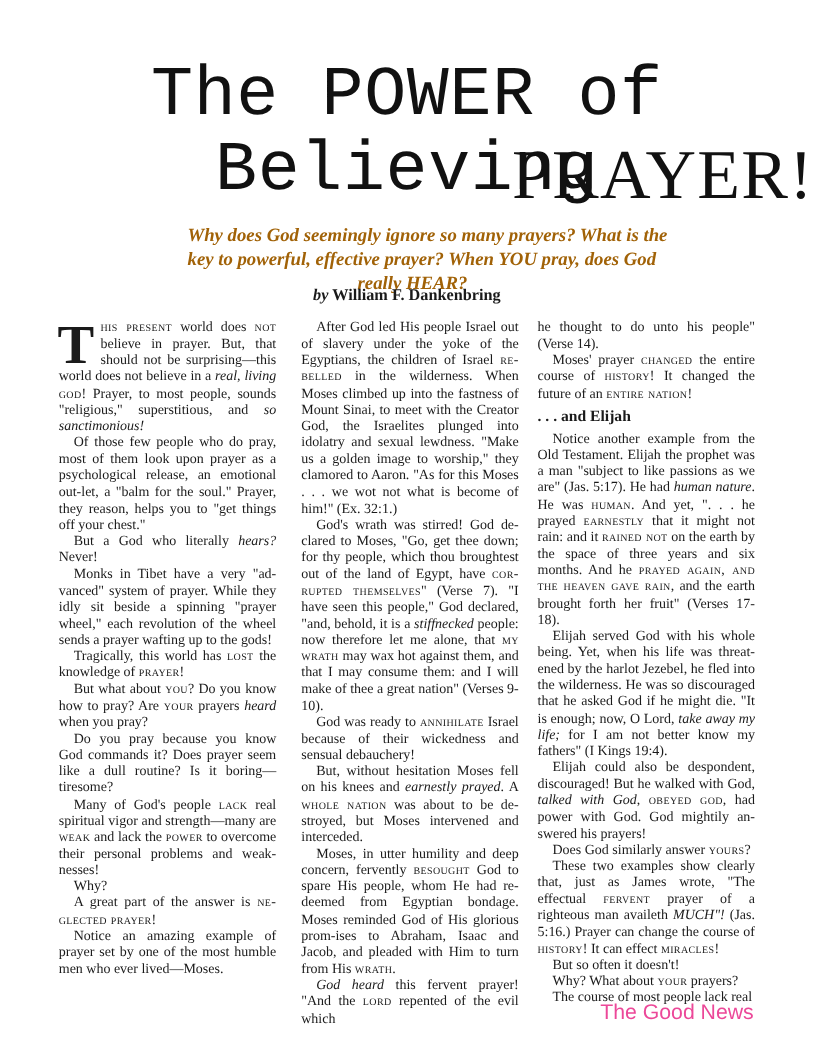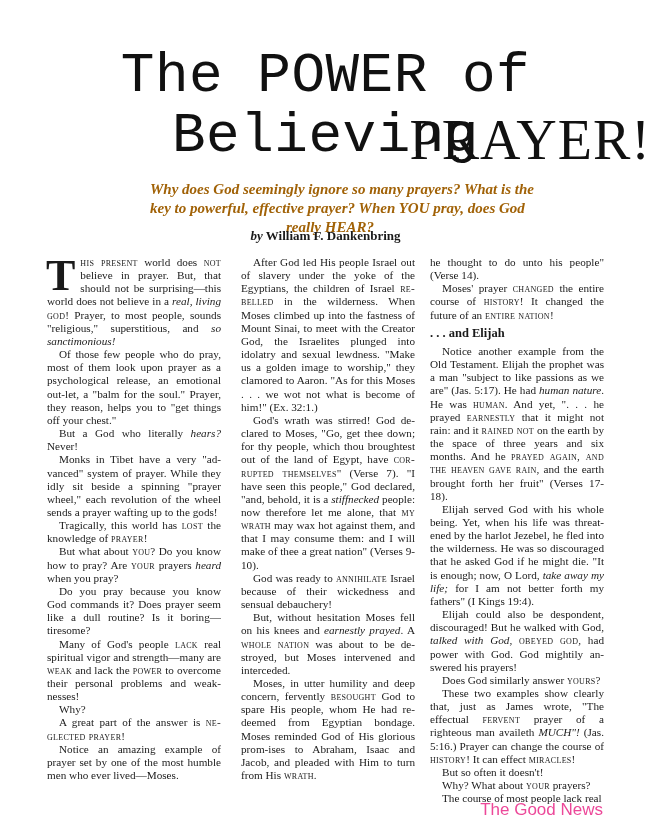--- a/index.html
+++ b/index.html
@@ -62,28 +62,29 @@
   <p><span>A great part of the answer is </span><span class="sc">NE-GLECTED PRAYER</span><span>!</span></p>
   <p>Notice an amazing example of prayer set by one of the most humble men who ever lived—Moses.</p>
 </div>
 
 <div class="col" id="c2">
   <p><span>After God led His people Israel out of slavery under the yoke of the Egyptians, the children of Israel </span><span class="sc">RE-BELLED</span><span> in the wilderness. When Moses climbed up into the fastness of Mount Sinai, to meet with the Creator God, the Israelites plunged into idolatry and sexual lewdness. "Make us a golden image to worship," they clamored to Aaron. "As for this Moses . . . we wot not what is become of him!" (Ex. 32:1.)</span></p>
   <p><span>God's wrath was stirred! God de-clared to Moses, "Go, get thee down; for thy people, which thou broughtest out of the land of Egypt, have </span><span class="sc">COR-RUPTED THEMSELVES</span><span>" (Verse 7). "I have seen this people," God declared, "and, behold, it is a </span><i>stiffnecked</i><span> people: now therefore let me alone, that </span><span class="sc">MY WRATH</span><span> may wax hot against them, and that I may consume them: and I will make of thee a great nation" (Verses 9-10).</span></p>
   <p><span>God was ready to </span><span class="sc">ANNIHILATE</span><span> Israel because of their wickedness and sensual debauchery!</span></p>
   <p><span>But, without hesitation Moses fell on his knees and </span><i>earnestly prayed</i><span>. A </span><span class="sc">WHOLE NATION</span><span> was about to be de-stroyed, but Moses intervened and interceded.</span></p>
   <p><span>Moses, in utter humility and deep concern, fervently </span><span class="sc">BESOUGHT</span><span> God to spare His people, whom He had re-deemed from Egyptian bondage. Moses reminded God of His glorious prom-ises to Abraham, Isaac and Jacob, and pleaded with Him to turn from His </span><span class="sc">WRATH</span><span>.</span></p>
+  <p><i>God heard</i><span> this fervent prayer! "And the </span><span class="sc">Lord</span><span> repented of the evil which</span></p>
 </div>
 
 <div class="col" id="c3">
   <p class="noind">he thought to do unto his people" (Verse 14).</p>
   <p><span>Moses' prayer </span><span class="sc">CHANGED</span><span> the entire course of </span><span class="sc">HISTORY</span><span>! It changed the future of an </span><span class="sc">ENTIRE NATION</span><span>!</span></p>
   <h3>. . . and Elijah</h3>
   <p><span>Notice another example from the Old Testament. Elijah the prophet was a man "subject to like passions as we are" (Jas. 5:17). He had </span><i>human nature</i><span>. He was </span><span class="sc">HUMAN</span><span>. And yet, ". . . he prayed </span><span class="sc">EARNESTLY</span><span> that it might not rain: and it </span><span class="sc">RAINED NOT</span><span> on the earth by the space of three years and six months. And he </span><span class="sc">PRAYED AGAIN, AND THE HEAVEN GAVE RAIN</span><span>, and the earth brought forth her fruit" (Verses 17-18).</span></p>
-  <p><span>Elijah served God with his whole being. Yet, when his life was threat-ened by the harlot Jezebel, he fled into the wilderness. He was so discouraged that he asked God if he might die. "It is enough; now, O Lord, </span><i>take away my life;</i><span> for I am not better forth my fathers" (I Kings 19:4).</span></p>
+  <p><span>Elijah served God with his whole being. Yet, when his life was threat-ened by the harlot Jezebel, he fled into the wilderness. He was so discouraged that he asked God if he might die. "It is enough; now, O Lord, </span><i>take away my life;</i><span> for I am not better know my fathers" (I Kings 19:4).</span></p>
   <p><span>Elijah could also be despondent, discouraged! But he walked with God, </span><i>talked with God</i><span>, </span><span class="sc">OBEYED</span><span> </span><span class="sc">God</span><span>, had power with God. God mightily an-swered his prayers!</span></p>
   <p><span>Does God similarly answer </span><span class="sc">YOURS</span><span>?</span></p>
   <p><span>These two examples show clearly that, just as James wrote, "The effectual </span><span class="sc">FERVENT</span><span> prayer of a righteous man availeth </span><i>MUCH"!</i><span> (Jas. 5:16.) Prayer can change the course of </span><span class="sc">HISTORY</span><span>! It can effect </span><span class="sc">MIRACLES</span><span>!</span></p>
   <p>But so often it doesn't!</p>
   <p><span>Why? What about </span><span class="sc">YOUR</span><span> prayers?</span></p>
   <p>The course of most people lack real</p>
 </div>
 
 <div class="footer">The Good News</div>
 

